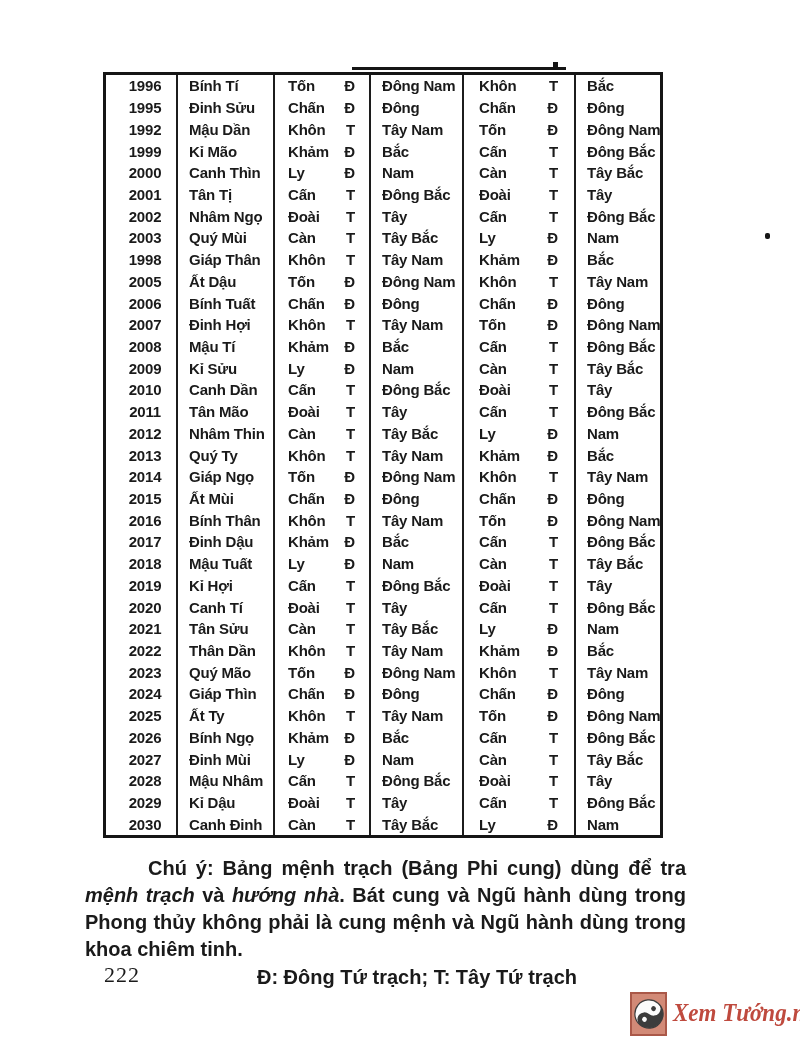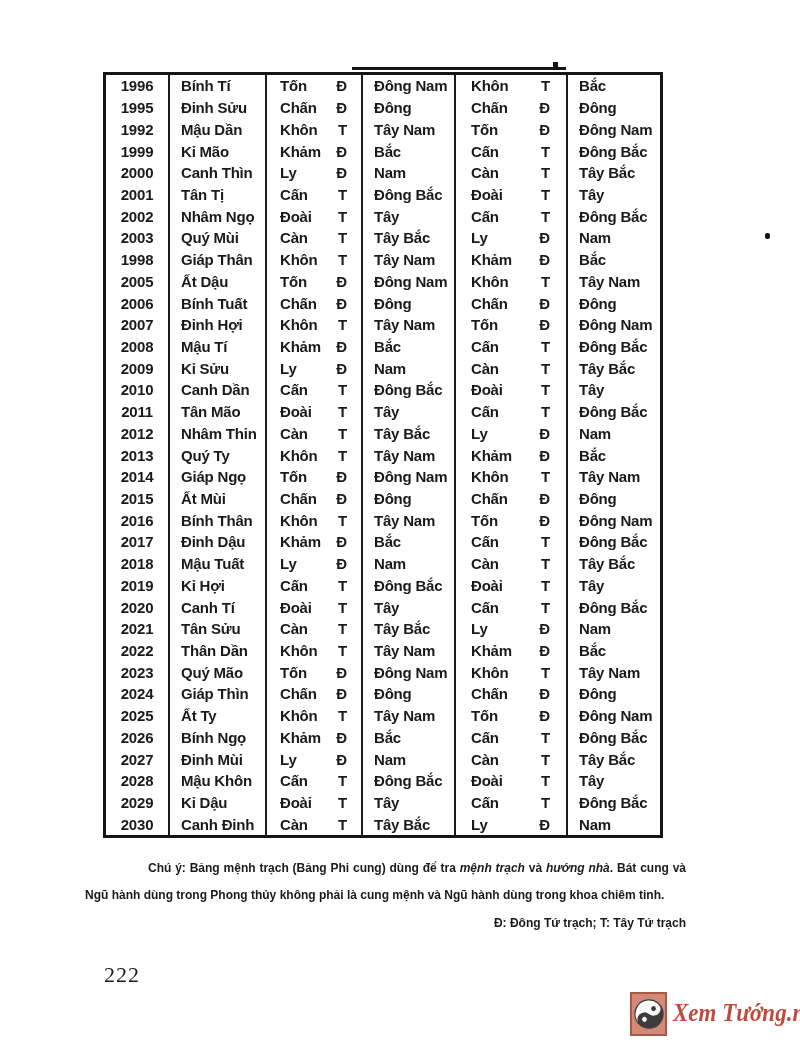--- a/index.html
+++ b/index.html
@@ -18,20 +18,21 @@
     border:3px solid #151515;
     box-sizing:border-box;
     display:flex;flex-direction:column;
     background:#fff;
   }
   .t-row{
     flex:1;
     display:grid;
     grid-template-columns:64px 97px 96px 93px 112px 1fr;
     align-items:center;
+    padding-left:8px;
   }
   .t-cell{
     height:100%;
     display:flex;align-items:center;
     border-right:2px solid #1c1c1c;
     font-size:15px;font-weight:bold;
     letter-spacing:-0.2px;
     white-space:nowrap;
     overflow:visible;
     box-sizing:border-box;
@@ -41,27 +42,27 @@
   .c-name{padding-left:11px;}
   .c-pair{justify-content:space-between;padding:0 14px 0 13px;}
   .c-pair2{justify-content:space-between;padding:0 16px 0 15px;}
   .c-dir{padding-left:11px;}
   
   .artifact{position:absolute;background:#151515;}
   .speck{position:absolute;width:5px;height:6px;background:#161616;border-radius:2px;}
   
   .note{
     position:absolute;left:85px;top:855px;width:601px;
-    font-size:12px;font-weight:bold;line-height:27px;
+    font-size:20px;font-weight:bold;line-height:27px;
     text-align:justify;
   }
   .note p{margin:0;}
   .note .p1{text-indent:63px;}
   .note .em{font-style:italic;}
-  .note .p2{margin-top:1px;text-indent:63px;text-align:right;}
+  .note .p2{margin-top:1px;text-indent:63px;text-align:center;}
   
   .page-number{
     position:absolute;left:104px;top:962px;
     font-family:"Liberation Serif",serif;
     font-size:22px;font-weight:normal;letter-spacing:1px;
   }
   .logo{
     position:absolute;left:630px;top:992px;
     display:flex;align-items:center;gap:6px;
   }
@@ -534,21 +535,21 @@
         </div>
         <div class="t-cell c-dir">Nam</div>
         <div class="t-cell c-pair2">
           <span>Càn</span>
           <span>T</span>
         </div>
         <div class="t-cell c-dir">Tây Bắc</div>
       </div>
       <div class="t-row">
         <div class="t-cell c-year">2028</div>
-        <div class="t-cell c-name">Mậu Khôn</div>
+        <div class="t-cell c-name">Mậu Nhâm</div>
         <div class="t-cell c-pair">
           <span>Cấn</span>
           <span>T</span>
         </div>
         <div class="t-cell c-dir">Đông Bắc</div>
         <div class="t-cell c-pair2">
           <span>Đoài</span>
           <span>T</span>
         </div>
         <div class="t-cell c-dir">Tây</div>

